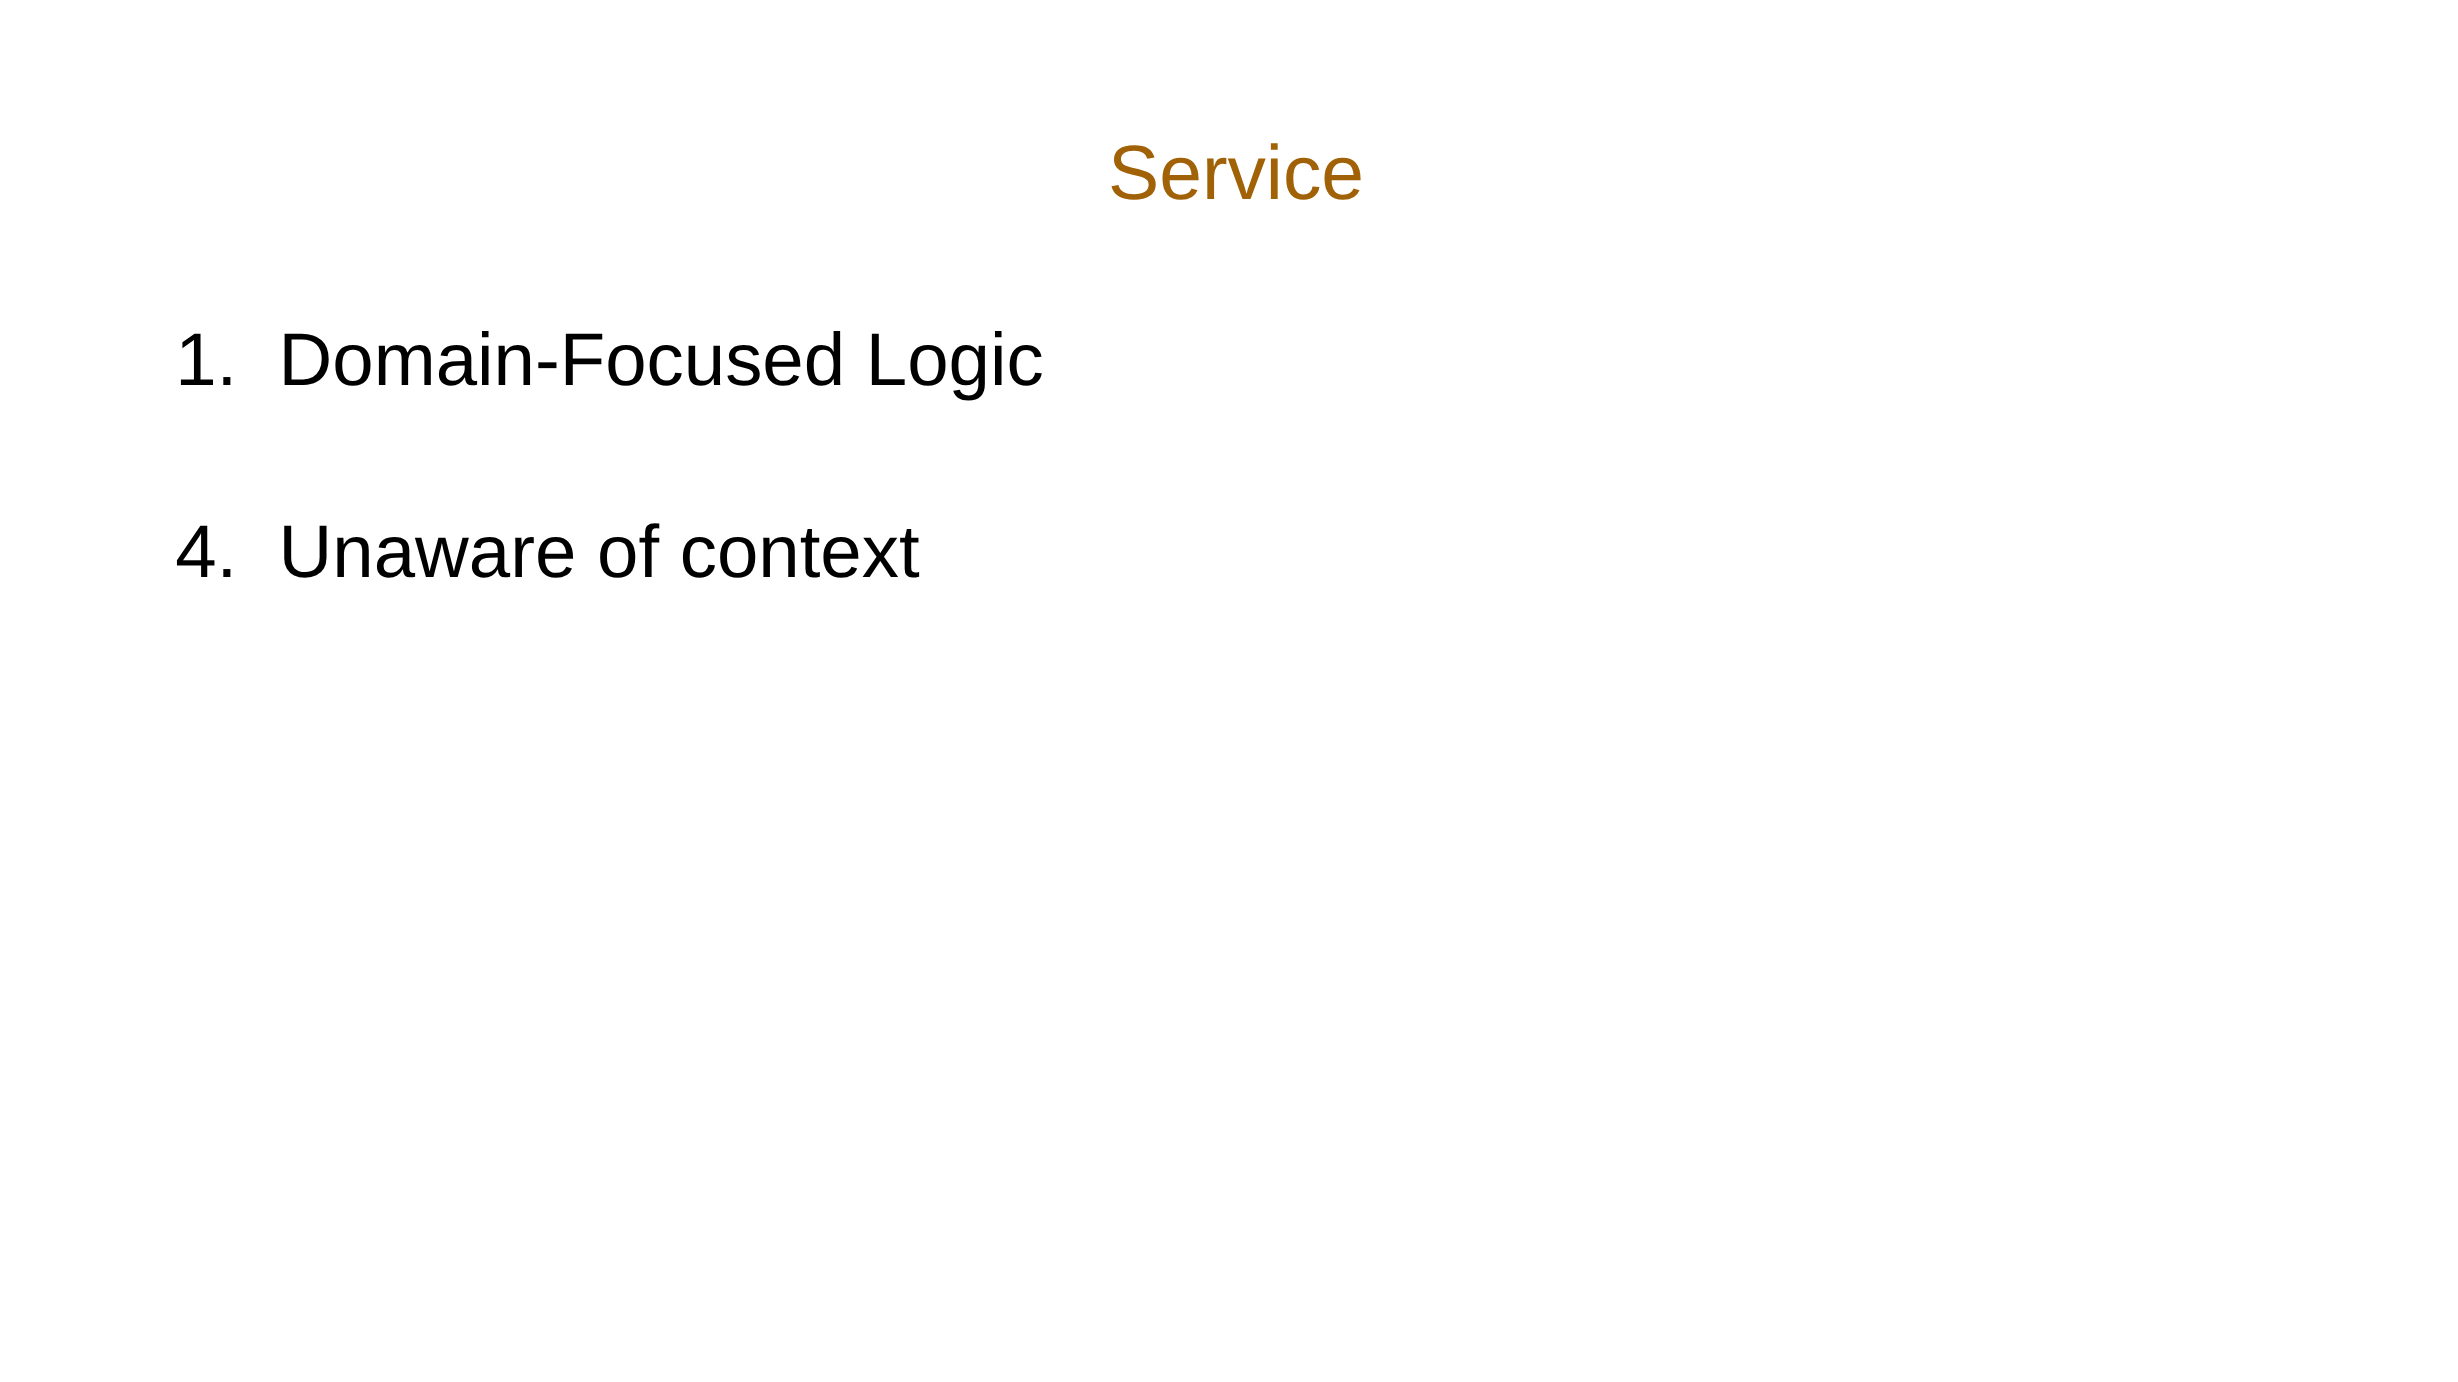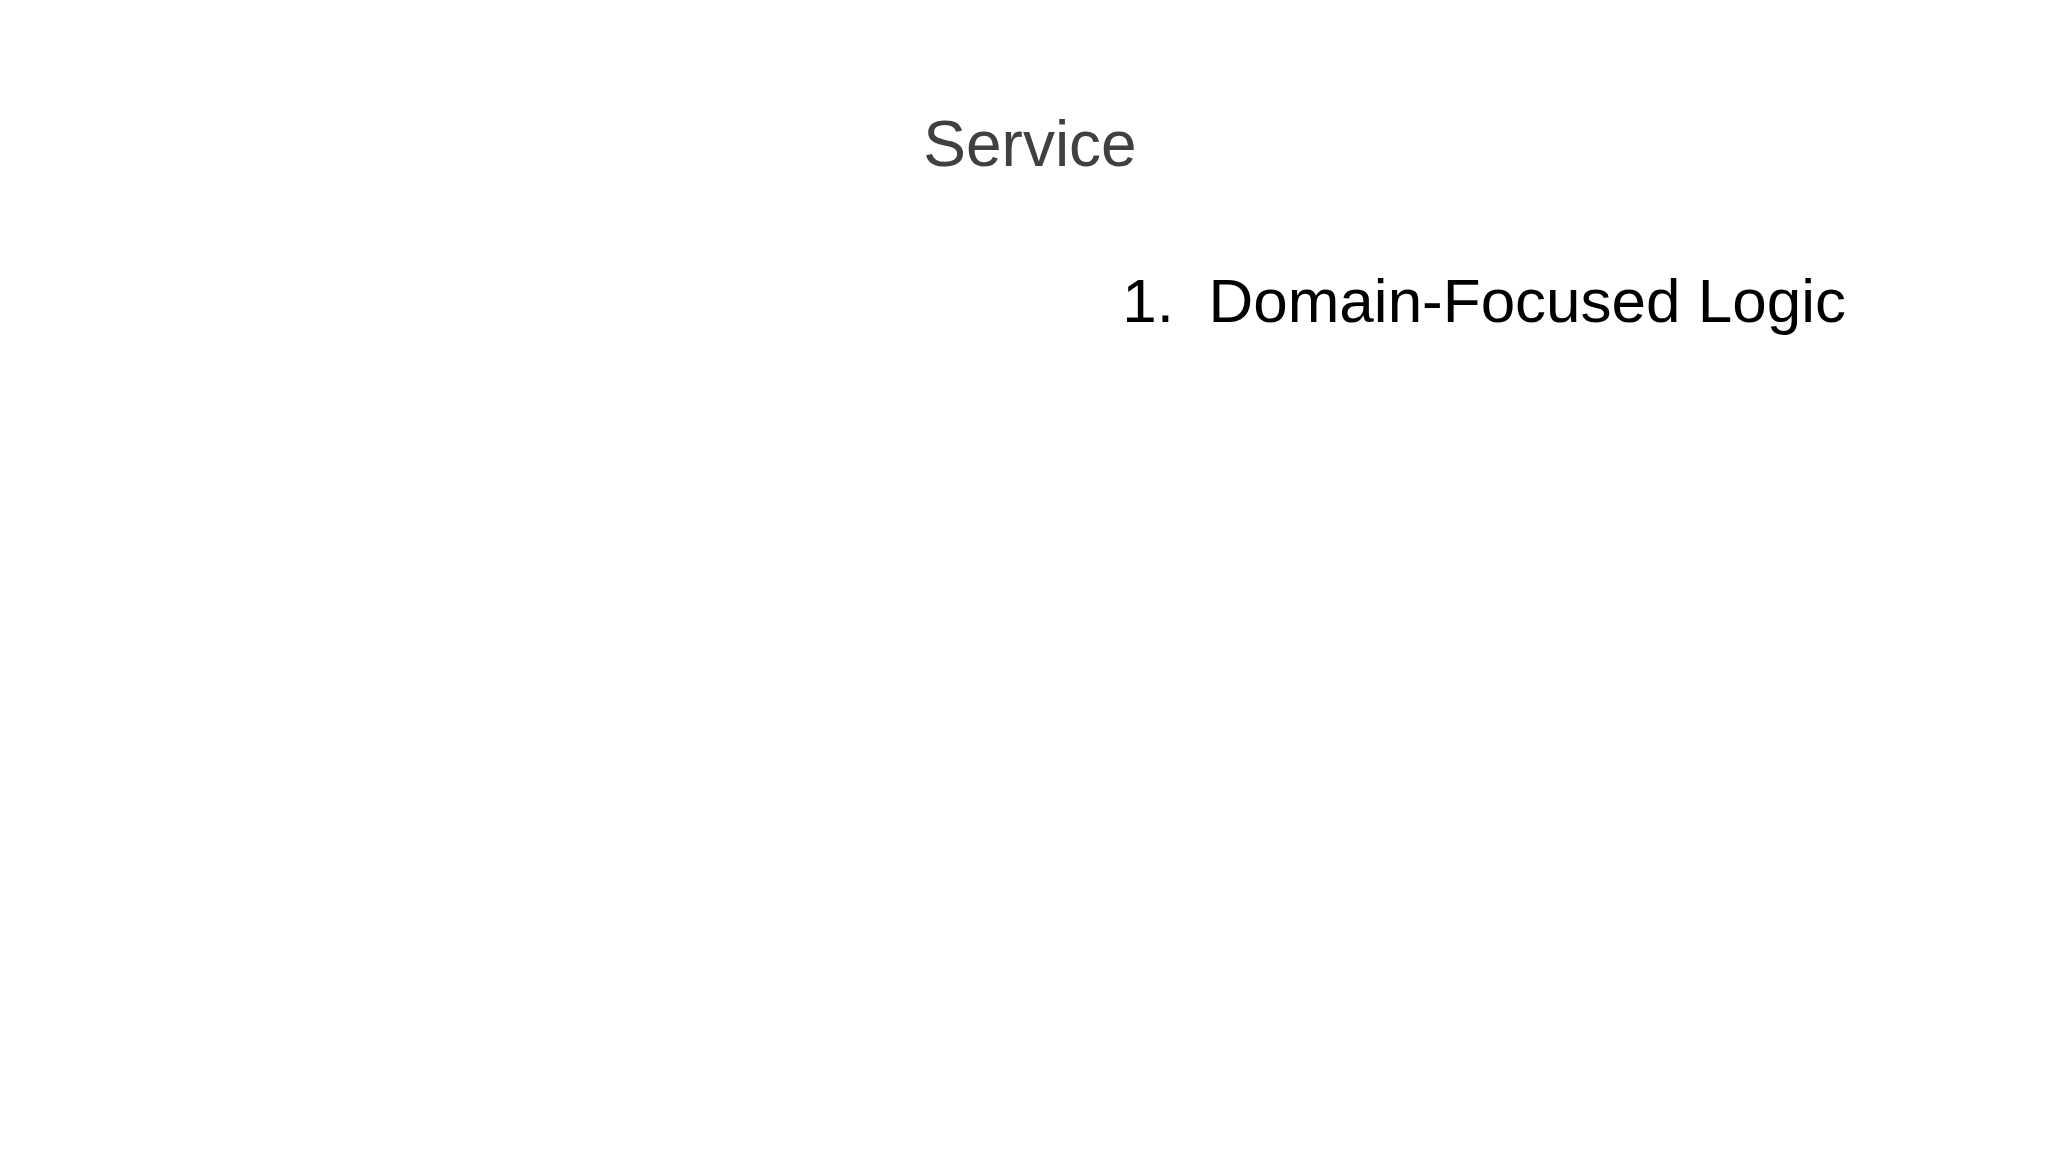--- a/index.html
+++ b/index.html
@@ -28,39 +28,38 @@
   .slide-title {
     position: absolute;
     top: 108px;
     left: 0;
     width: 2048px;
     text-align: center;
     font-size: 64px;
     font-weight: 400;
     line-height: 1.15;
     letter-spacing: 0px;
-    color: #404040;
+    color: #a16207;
     white-space: nowrap;
   }
   
   .slide-title .title-text {
     display: inline-block;
     transform: translateX(6px);
   }
 
   
   .body-list {
     position: absolute;
     top: 262px;
     left: 146px;
     width: 1700px;
     margin: 0;
     padding: 0;
     list-style: none;
-    text-align: right;
   }
   .body-list li {
     height: 160px;
     font-size: 62px;
     font-weight: 400;
     line-height: 78px;
     color: #000000;
     white-space: nowrap;
     display: block;
   }
@@ -78,15 +77,19 @@
 
   <div class="slide-title">
     <span class="title-text">Service</span>
   </div>
 
   <ol class="body-list">
     <li>
       <span class="li-num">1.&nbsp;</span>
       <span class="li-text">Domain-Focused Logic</span>
     </li>
+    <li>
+      <span class="li-num">4.&nbsp;</span>
+      <span class="li-text">Unaware of context</span>
+    </li>
   </ol>
 
 </div>
 
 </body></html>

